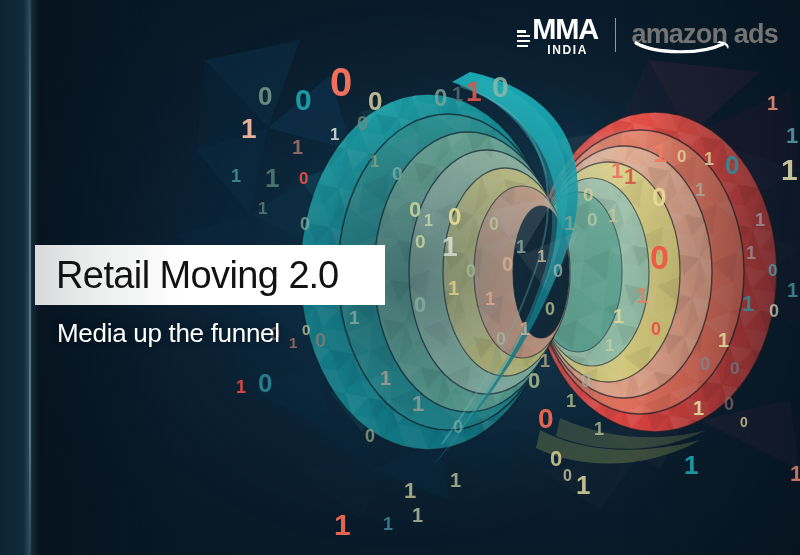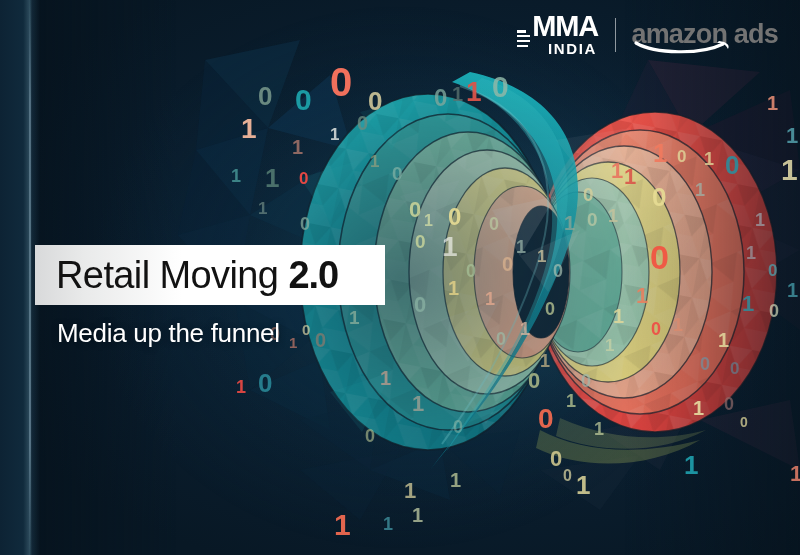--- a/index.html
+++ b/index.html
@@ -114,26 +114,26 @@
     font-family: "Liberation Sans", sans-serif;
     font-weight: 700;
     font-size: 29px;
     letter-spacing: -1.2px;
     color: #ffffff;
     line-height: 0.92;
   }
   .mma-sub {
     font-family: "Liberation Sans", sans-serif;
     font-weight: 700;
-    font-size: 15px;
+    font-size: 12px;
     letter-spacing: 1.6px;
     color: #ffffff;
     line-height: 1;
     margin-top: 1px;
-    margin-right: 1px;
+    margin-right: 10px;
   }
   .logo-divider {
     width: 1.5px;
     height: 34px;
     background: rgba(255,255,255,0.55);
     margin: 0 15px 0 17px;
   }
   .amz {
     position: relative;
     display: flex;
@@ -173,21 +173,21 @@
   .title-text {
     margin-left: 21px;
     font-family: "Liberation Sans", sans-serif;
     font-size: 38px;
     font-weight: 400;
     color: #121212;
     letter-spacing: -0.6px;
     white-space: nowrap;
   }
   .title-text b {
-    font-weight: 700;
+    font-weight: 400;
     letter-spacing: -1px;
   }
   .subtitle {
     position: absolute;
     left: 57px;
     top: 318px;
     font-family: "Liberation Sans", sans-serif;
     font-size: 26px;
     font-weight: 400;
     color: #ffffff;

